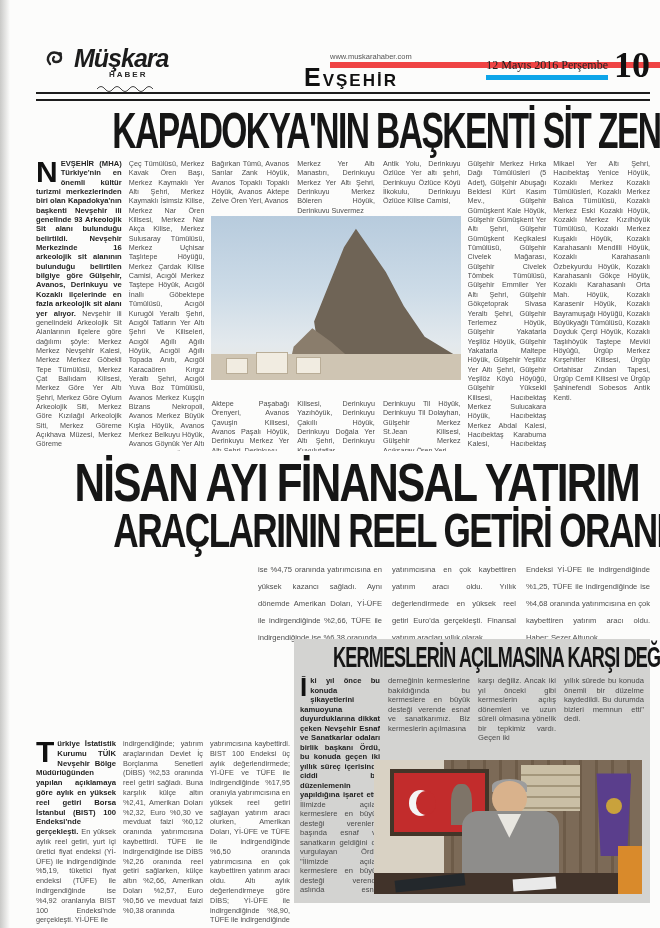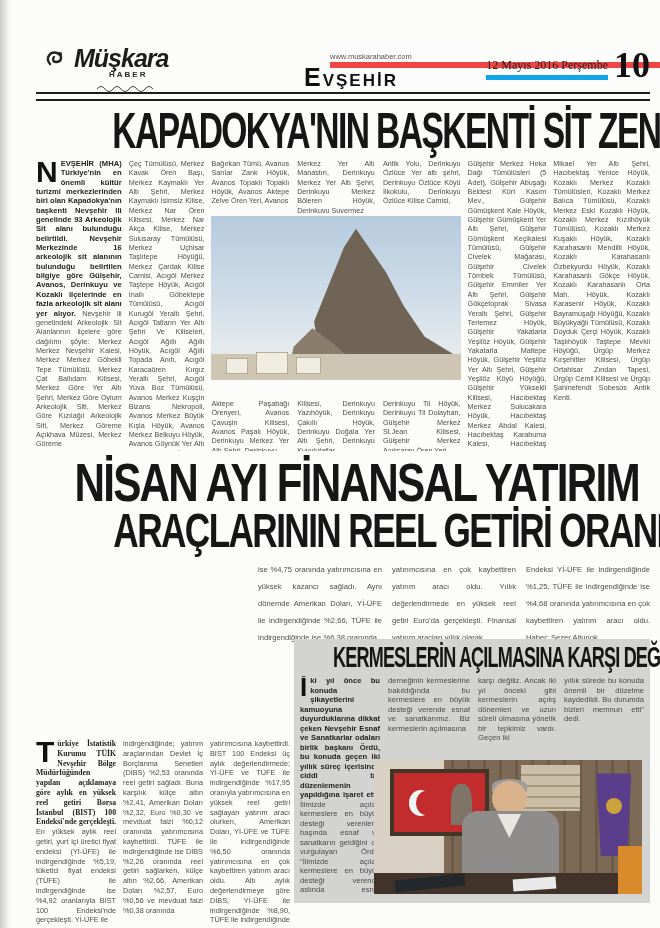--- a/index.html
+++ b/index.html
@@ -112,21 +112,21 @@
   .p2-body{position:absolute;left:33%;top:38%;width:36%;height:48%;background:#8e8d8b;border-radius:16px 16px 0 0;}
   .p2-shirt{position:absolute;left:46%;top:40%;width:9%;height:18%;background:#e8e6e0;clip-path:polygon(0 0,100% 0,50% 100%);}
   .p2-desk{position:absolute;left:0;bottom:0;width:100%;height:16%;background:#41332a;}
   .p2-paper{position:absolute;left:52%;bottom:3%;width:16%;height:9%;background:#e9e9e9;transform:rotate(-4deg);}
   .p2-laptop{position:absolute;left:8%;bottom:4%;width:26%;height:9%;background:#23282c;transform:rotate(-6deg);}
   .p2-chair{position:absolute;right:0;bottom:0;width:9%;height:36%;background:#d98a2b;}
 
   
   .barticle{position:absolute;left:0;top:178px;width:254px;display:flex;gap:7px;height:192px;overflow:hidden;}
   .barticle .ncol{flex:1;font-size:7.3px;line-height:9.8px;}
-  .bbold{font-weight:bold;color:#242424;font-size:7.7px;font-family:Liberation Serif, serif;}
+  .bbold{font-weight:bold;color:#242424;font-size:7.7px;}
 </style>
 </head>
 <body>
 
 <div class="page">
   <div class="scan-edge"></div>
   <div class="content">
 
     <div class="hdr">
       <div class="masthead">

